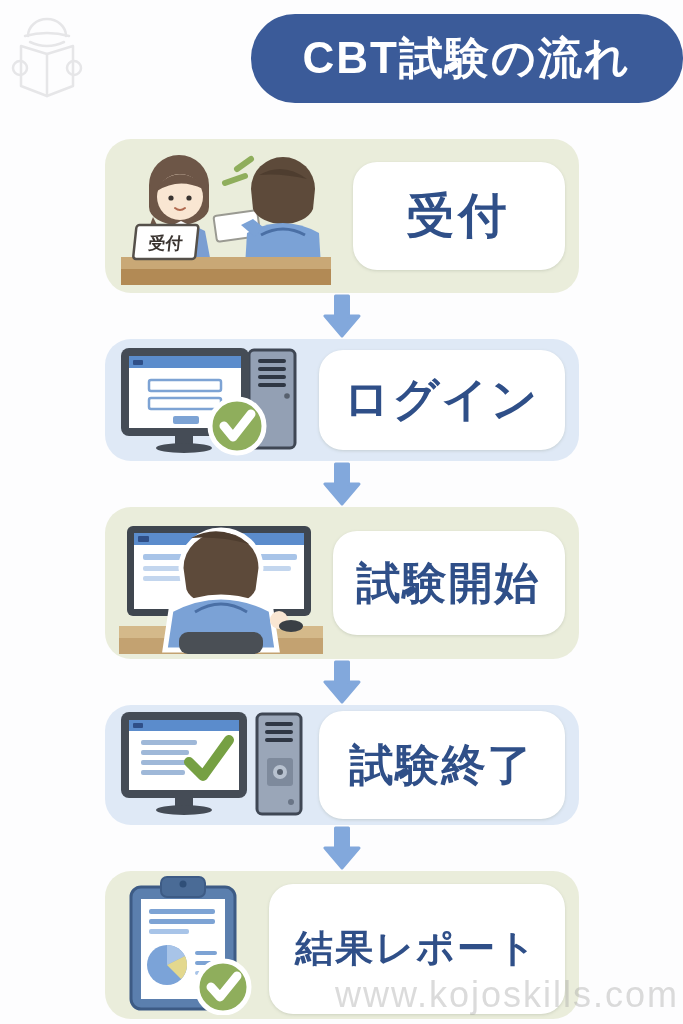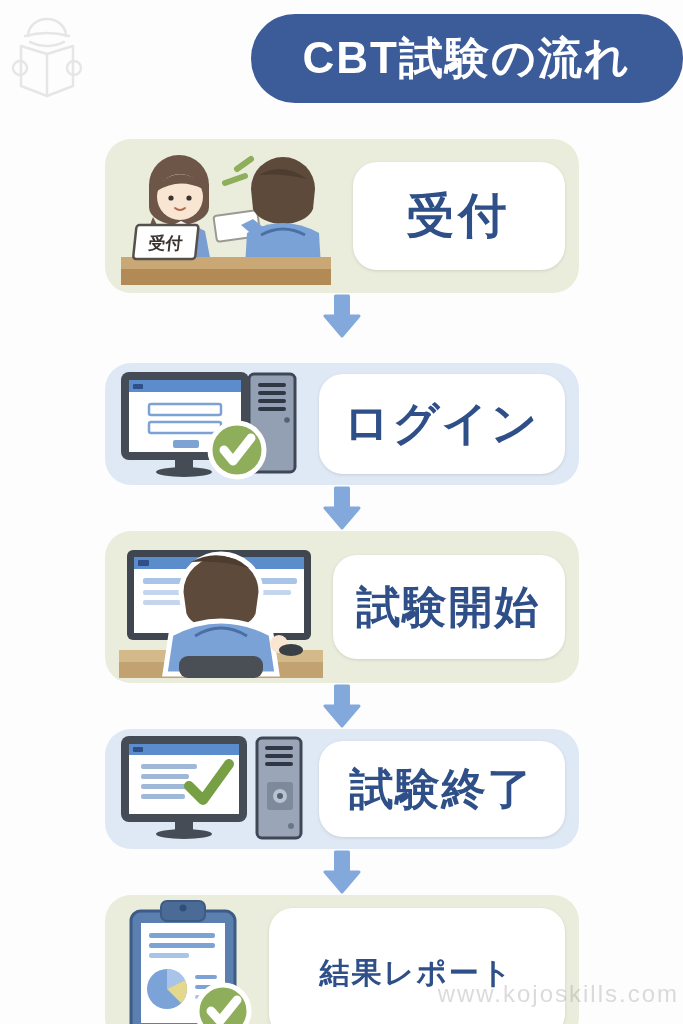--- a/index.html
+++ b/index.html
@@ -40,33 +40,33 @@
     margin-left:10px;
     display:flex;
     flex-direction:column;
     align-items:center;
     justify-content:center;
     box-shadow:0 1px 3px rgba(120,130,110,0.25);
     color:#2f4f88;
     font-weight:bold;
     text-align:center;
   }
-  .h154 { height:154px; } .h122 { height:122px;margin-top:24px; } .h152 { height:152px; }
+  .h154 { height:154px; } .h122 { height:122px; } .h152 { height:152px; }
   .h120 { height:120px; } .h148 { height:148px; }
   .p1 .label-pill { height:108px; font-size:48px; letter-spacing:4px; }
   .p2 .label-pill { height:100px; font-size:46px; letter-spacing:2px; }
   .p3 .label-pill { height:104px; font-size:44px; letter-spacing:2px; }
-  .p4 .label-pill { height:96px;  font-size:44px; letter-spacing:2px; }
-  .p5 .label-pill { height:130px; font-size:30px; letter-spacing:2px; line-height:1.35;margin-top:8px; }
+  .p4 .label-pill { height:108px;  font-size:44px; letter-spacing:2px; }
+  .p5 .label-pill { height:130px; font-size:38px; letter-spacing:2px; line-height:1.35;margin-top:8px; }
   .arrow-gap { height:46px; display:flex; align-items:center; justify-content:center; }
   .watermark {
     position:absolute;
     right:4px;
-    bottom:16px;
-    font-size:24px;
+    bottom:8px;
+    font-size:36px;
     color:rgba(160,160,160,0.38);
     letter-spacing:2px;
     z-index:5;
   }
 </style>
 </head>
 <body>
 
 <svg class="corner-logo" viewBox="0 0 78 92" fill="none" stroke="#e6e6e8" stroke-width="2.5" stroke-linecap="round" stroke-linejoin="round">
   <path d="M20 28 a19 17 0 0 1 38 0"></path>

